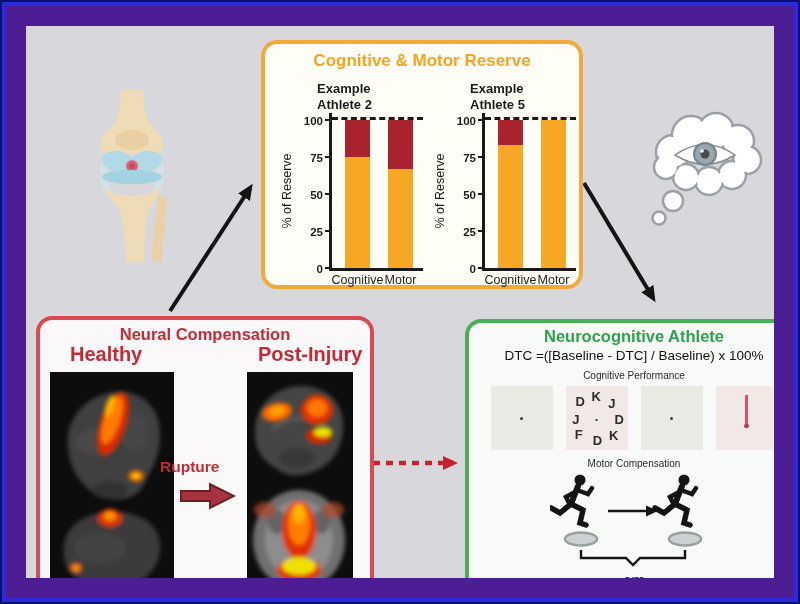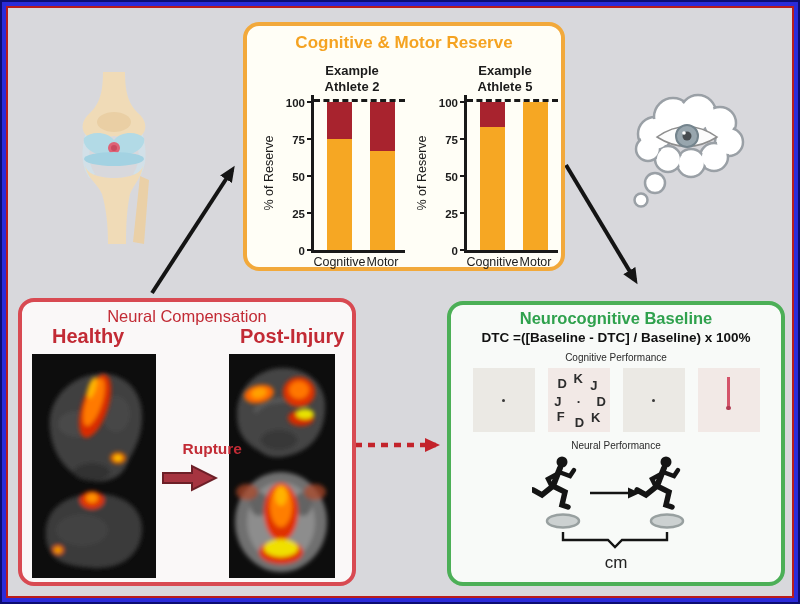--- a/index.html
+++ b/index.html
@@ -1,64 +1,64 @@
 <!DOCTYPE html>
 <html><head>
 <meta charset="utf-8">
 <style>
   * { box-sizing: border-box; }
   body { margin:0; font-family:"Liberation Sans", sans-serif; background:#fff; }
 
   
   .frame-outer { width:800px; height:604px; background:#0d0d72; padding:2px; }
   .frame-blue  { width:100%; height:100%; background:#2b2bd9; padding:4px; }
-  .frame-light { width:100%; height:100%; background:#b91c1c; padding:2px; }
+  .frame-light { width:100%; height:100%; background:#4c1d95; padding:20px; }
   .canvas { position:relative; width:100%; height:100%; background:#d8d8dc; overflow:hidden; }
 
   .overlay-arrows { position:absolute; left:0; top:0; width:784px; height:588px; pointer-events:none; }
 
   
   .reserve-panel { position:absolute; left:235px; top:14px; width:322px; height:249px;
     background:#fffef6; border:4px solid #f2a93b; border-radius:16px; }
   .reserve-title { margin-top:7px; text-align:center; font-size:17px; font-weight:bold; color:#f5a321; }
   .charts { position:absolute; left:8px; top:37px; display:flex; }
   .chart { position:relative; width:153px; height:205px; }
-  .ctitle { position:absolute; top:0; left:44px; width:106px; text-align:center;
+  .ctitle { position:absolute; top:0; left:44px; width:106px; text-align:left;
     font-size:13px; font-weight:bold; color:#1b1b1b; line-height:1.2; }
   .ylab { position:absolute; left:14px; top:110px; transform:translate(-50%,-50%) rotate(-90deg);
     white-space:nowrap; font-size:12.5px; color:#1b1b1b; }
   .plot { position:absolute; left:56px; top:32px; width:94px; height:158px;
     border-left:3px solid #191919; border-bottom:3px solid #191919; }
   .refline { position:absolute; left:0; right:0; border-top:3px dashed #191919; }
   .tickmark { position:absolute; right:100%; width:7px; height:2.5px; background:#191919; }
   .ticklab { position:absolute; right:calc(100% + 9px); font-size:11.5px; font-weight:600; color:#1b1b1b; }
   .barseg { position:absolute; width:25px; }
   .xlab { position:absolute; top:calc(100% + 5px); transform:translateX(-50%);
     font-size:12.5px; color:#1b1b1b; white-space:nowrap; }
 
   
   .comp-panel { position:absolute; left:10px; top:290px; width:338px; height:288px;
     background:#faf8f8; border:4px solid #d84a52; border-radius:16px; }
-  .comp-title { margin-top:5px; text-align:center; font-size:16.5px; font-weight:normal; color:#c22b35; }
+  .comp-title { margin-top:5px; text-align:center; font-size:16.5px; font-weight:bold; color:#c22b35; }
   .comp-label { position:absolute; font-size:20px; font-weight:bold; color:#c22b35; }
   .lbl-healthy { left:30px; top:23px; }
   .lbl-postinjury { left:218px; top:23px; }
   .brain-box { position:absolute; top:52px; }
   .brain-left { left:10px; }
   .brain-right { left:207px; }
-  .rupture-label { position:absolute; left:120px; top:138px; width:100px; text-align:right;
+  .rupture-label { position:absolute; left:120px; top:138px; width:100px; text-align:left;
     font-size:15.5px; font-weight:bold; color:#c22b35; }
   .rupture-arrow { position:absolute; left:140px; top:162px; }
 
   
   .rel-panel { position:absolute; left:439px; top:293px; width:338px; height:285px;
     background:#f8faf8; border:4px solid #4caf57; border-radius:16px;
     display:flex; flex-direction:column; align-items:center; }
   .rel-title { margin-top:4px; font-size:16.5px; font-weight:bold; color:#2fa14d; }
-  .rel-formula { margin-top:2px; font-size:13.5px; font-weight:bold; color:#111; }
+  .rel-formula { margin-top:2px; font-size:13.5px; font-weight:normal; color:#111; }
   .rel-sub { margin-top:7px; font-size:10px; color:#2a2a2a; }
   .squares { margin-top:5px; display:flex; gap:13px; }
   .sq { width:62px; height:64px; position:relative; }
   .sq-plain { background:#ebe9e4; }
   .sq-tint { background:#f2e9e6; }
   .ctr-dot { position:absolute; left:50%; top:50%; width:3px; height:3px; margin:-1.5px;
     border-radius:50%; background:#3a3a3a; }
   .lp { position:absolute; font-size:13px; font-weight:700; color:#2d2d2d; }
   .lp0{left:16%;top:13%} .lp1{left:42%;top:5%} .lp2{left:69%;top:15%}
   .lp3{left:11%;top:40%} .lp4{left:47%;top:40%} .lp5{left:79%;top:40%}
@@ -273,21 +273,21 @@
         </g>
       </svg>
 
       <div class="rupture-label">Rupture</div>
       <svg class="rupture-arrow" width="56" height="28" viewBox="0 0 56 28">
         <polygon points="1,9 30,9 30,2 54,14 30,26 30,19 1,19" fill="#a63440" stroke="#6d1f27" stroke-width="2"></polygon>
       </svg>
     </div>
 
     <div class="rel-panel">
-      <div class="rel-title">Neurocognitive Baseline</div>
+      <div class="rel-title">Neurocognitive Athlete</div>
       <div class="rel-formula">DTC =([Baseline - DTC] / Baseline) x 100%</div>
       <div class="rel-sub">Cognitive Performance</div>
 
       <div class="squares">
         <div class="sq sq-plain">
                 <div class="ctr-dot"></div>
               </div>
         <div class="sq sq-tint">
                 <span class="lp lp0">D</span>
                 <span class="lp lp1">K</span>
@@ -300,21 +300,21 @@
                 <span class="lp lp8">K</span>
               </div>
         <div class="sq sq-plain">
                 <div class="ctr-dot"></div>
               </div>
         <div class="sq sq-tint">
                 <div class="vline"></div>
               </div>
       </div>
 
-      <div class="rel-sub motor-row">Neural Performance</div>
+      <div class="rel-sub motor-row">Motor Compensation</div>
 
       <svg width="168" height="78" viewBox="0 0 168 78" style="margin-top:2px;">
         <defs>
           <g id="runner">
             <circle cx="30" cy="7" r="5.5" fill="#141414"></circle>
             <g stroke="#141414" stroke-linecap="round" fill="none">
               <path d="M28,13 L21,31" stroke-width="6"></path>
               <path d="M27,17 L38,21 L42,15" stroke-width="4.5"></path>
               <path d="M27,18 L16,24 L19,30" stroke-width="4.5"></path>
               <path d="M21,31 L33,37 L30,50 L36,52" stroke-width="5.5"></path>

